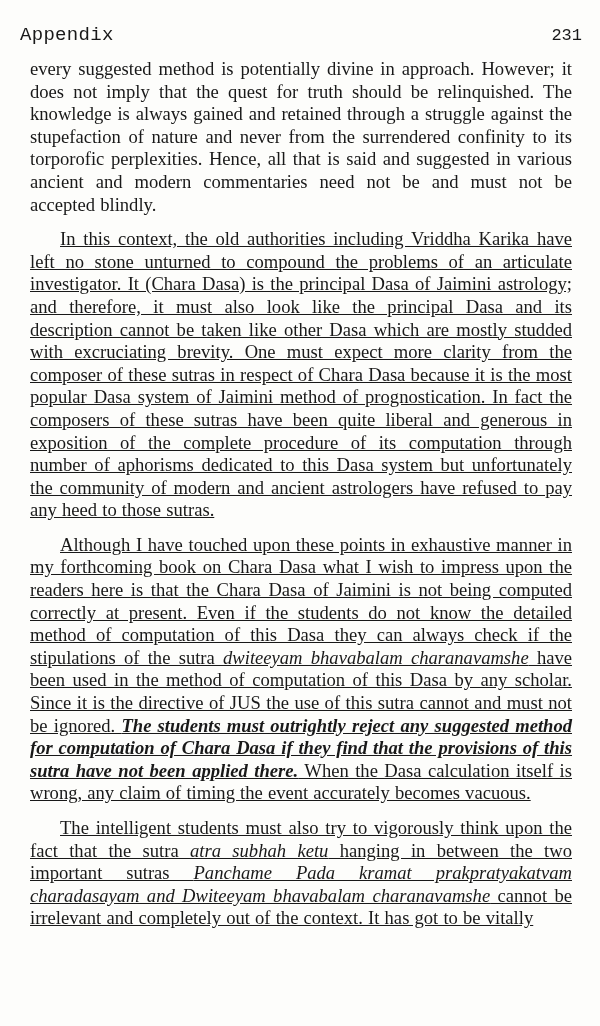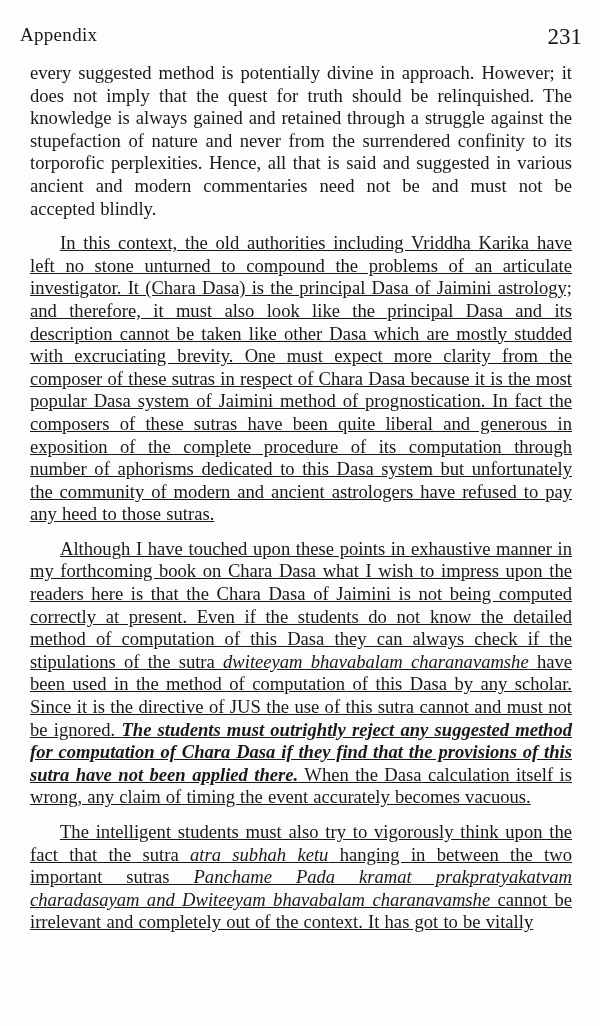--- a/index.html
+++ b/index.html
@@ -15,29 +15,30 @@
     background: #fdfdfb;
     box-sizing: border-box;
     padding: 24px 16px 10px 18px;
     font-family: "Liberation Serif", "DejaVu Serif", serif;
     color: #191919;
     overflow: hidden;
   }
   .page-header {
     display: flex;
     justify-content: space-between;
-    align-items: flex-start;
+    align-items: center;
     font-size: 19px;
     margin: 0 2px 12px 2px;
+    font-family: Liberation Mono, monospace;
   }
   .running-head {
     letter-spacing: 0.3px;
   }
   .page-number {
-    font-size: 23px;
+    font-size: 17px;
   }
   .body-text p {
     margin: 12px;
     font-size: 18.6px;
     line-height: 22.6px;
     text-align: justify;
     word-spacing: 0.5px;
   }
   .body-text p.indent {
     text-indent: 30px;

